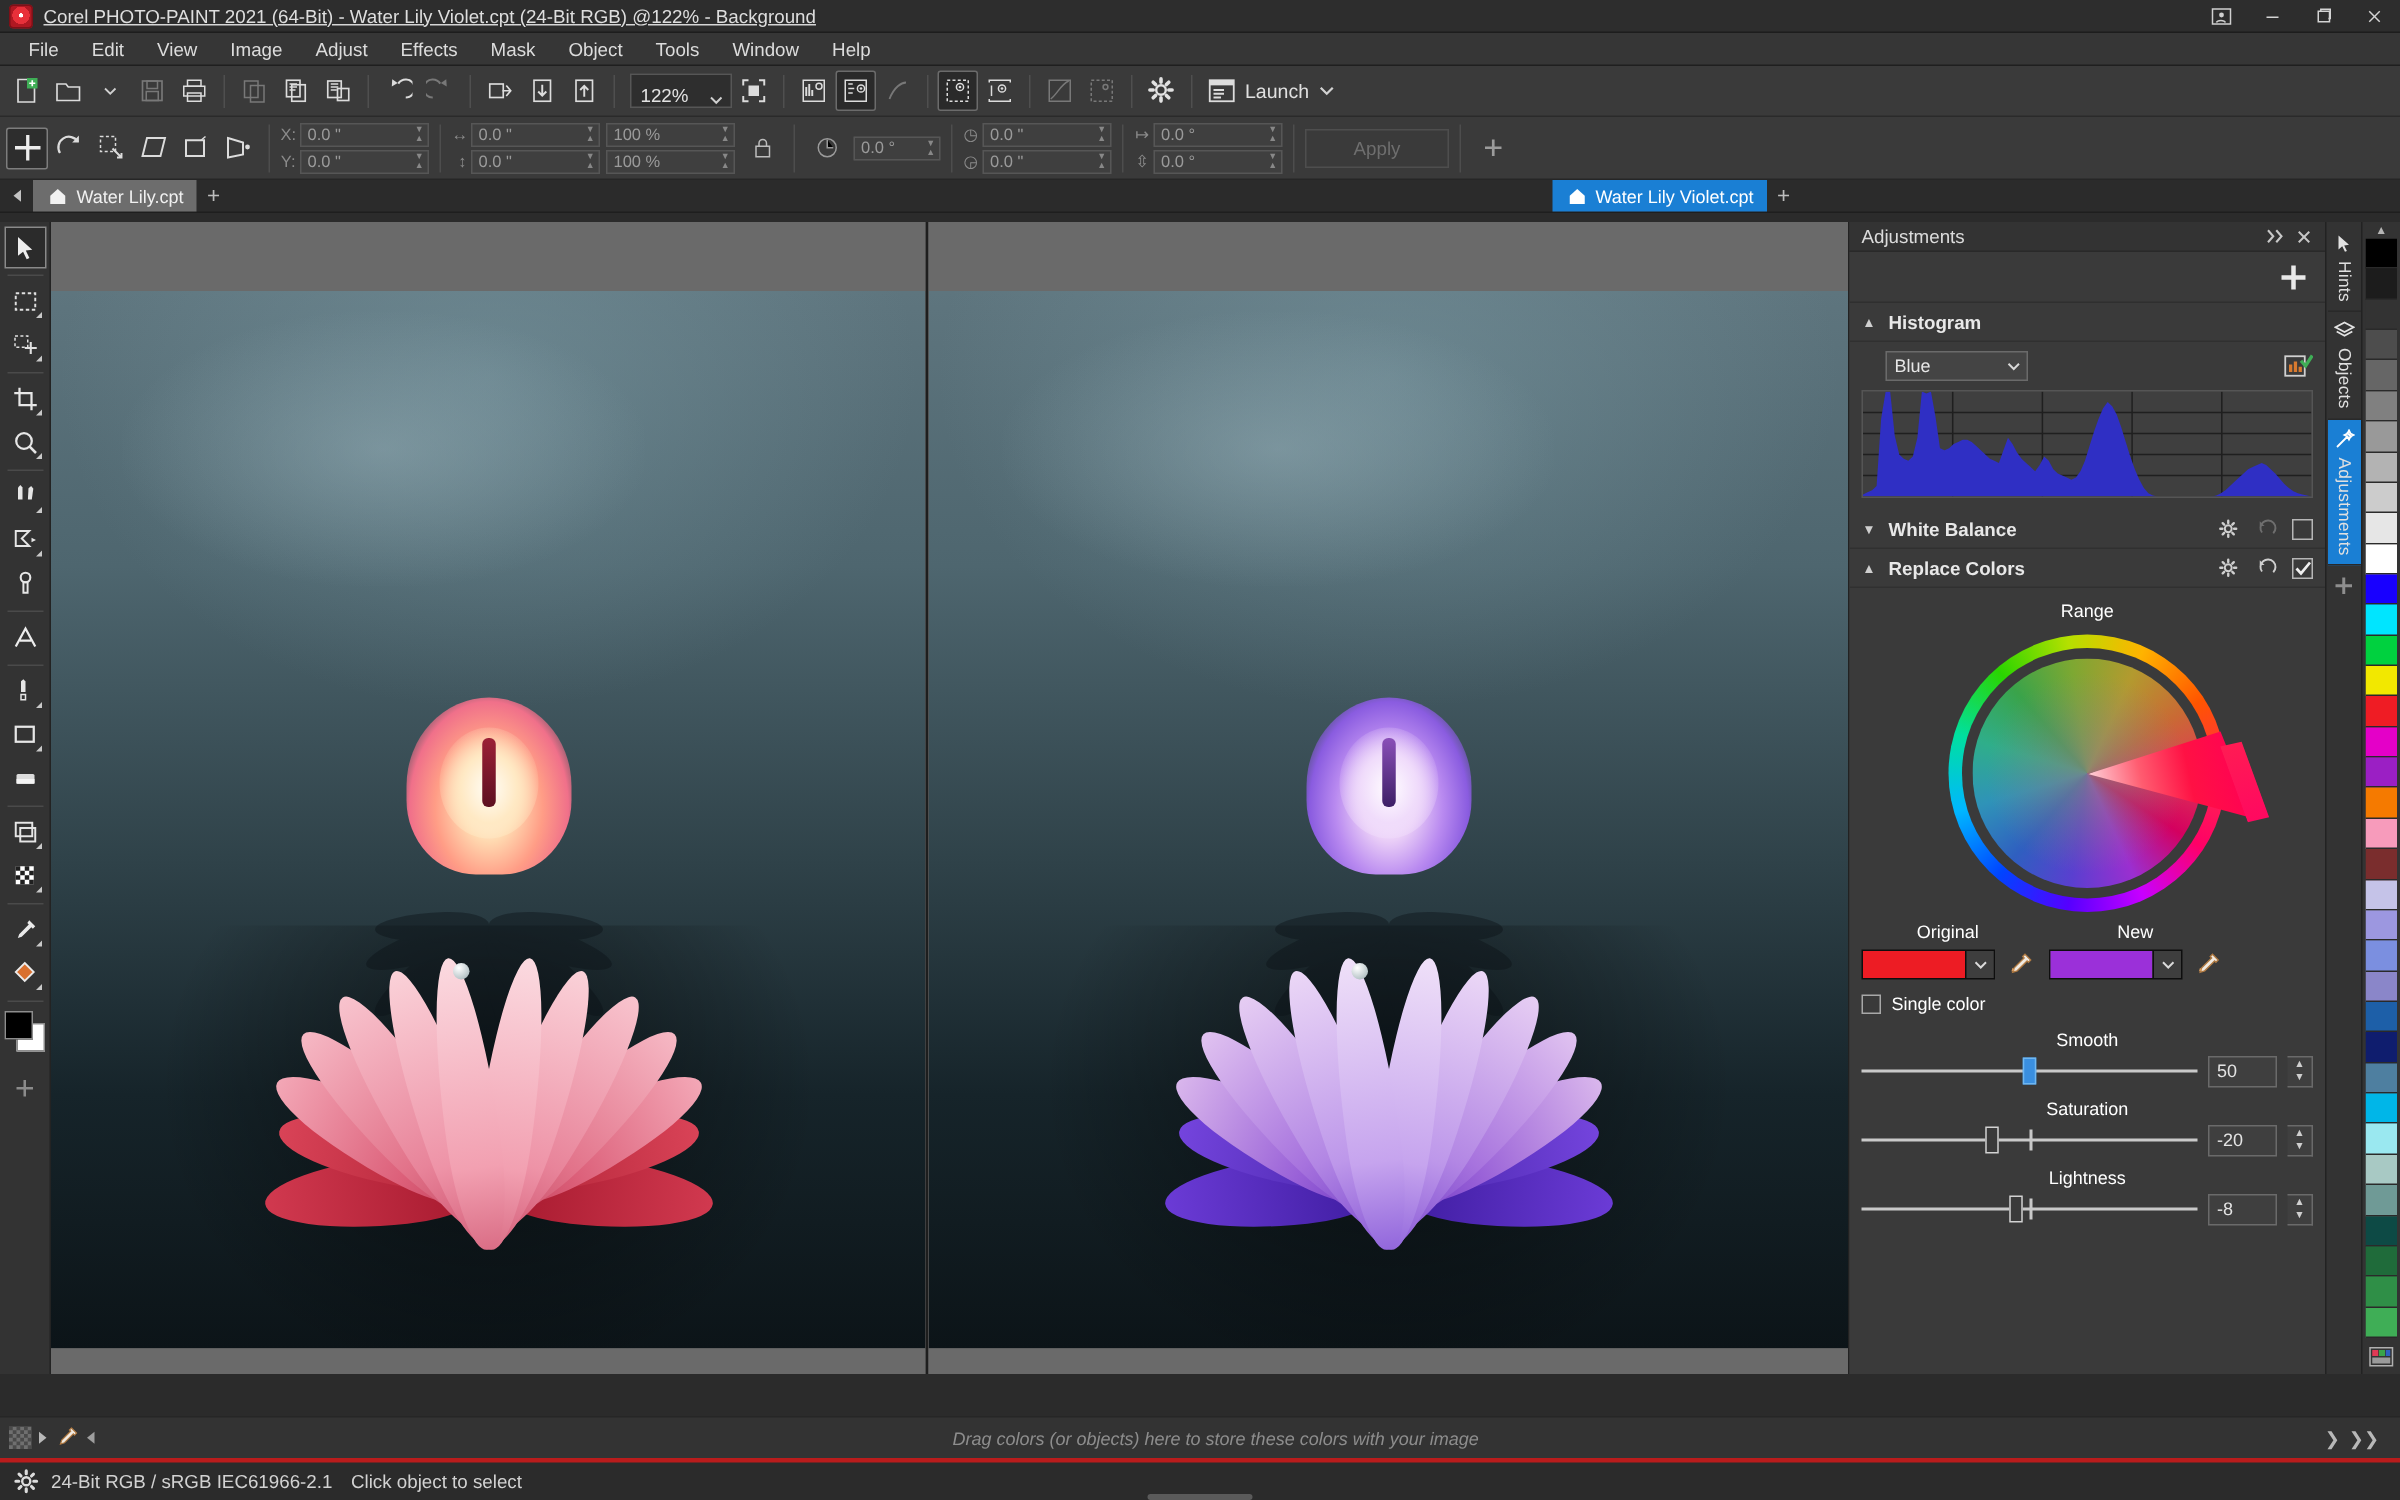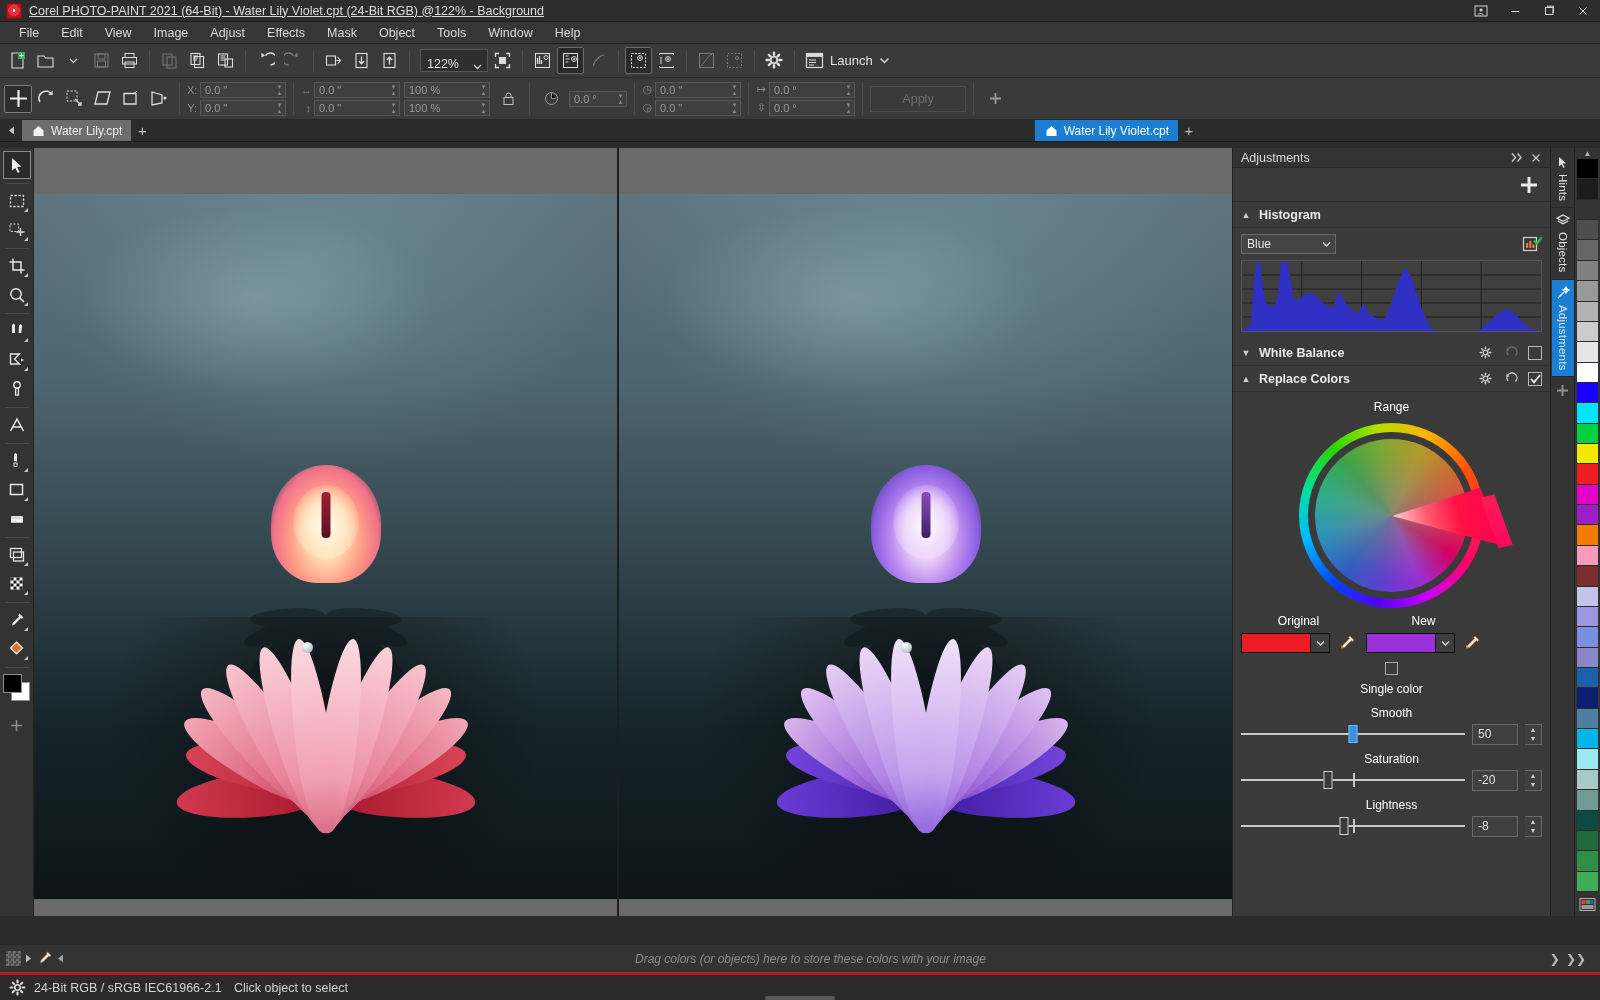--- a/index.html
+++ b/index.html
@@ -141,21 +141,21 @@
 
   .acc-head { height:26px; display:flex; align-items:center; gap:8px; padding:0 8px;
               border-bottom:1px solid #303030; background:#3a3a3a; }
   .acc-head .caret { width:10px; text-align:center; color:#cfcfcf; font-size:9px; }
   .acc-head .ttl { font-weight:bold; font-size:12.5px; color:#e8e8e8; }
   .acc-head .sp { flex:1; }
   .acc-ico { width:18px; height:18px; display:flex; align-items:center; justify-content:center; }
   .chkbox { width:14px; height:14px; border:1px solid #b6b6b6; background:#3a3a3a;
             display:flex; align-items:center; justify-content:center; }
 
-  .hist-row { padding:6px 8px 4px; display:flex; align-items:center; gap:6px; }
+  .hist-row { padding:6px 8px 4px; display:flex; align-items:center; gap:6px;margin-left:16px; }
   .combo { width:95px; height:20px; background:#444; border:1px solid #6a6a6a;
            display:flex; align-items:center; }
   .combo .t { flex:1; padding-left:5px; font-size:12px; color:#e6e6e6; }
   .combo .a { width:18px; display:flex; align-items:center; justify-content:center; }
   .hist-graph { margin:2px 8px 8px; height:72px; background:#3f3f3f;
                 border:1px solid #555; position:relative; overflow:hidden; }
 
   .sec-body { padding:4px 8px 6px; }
   .lbl { font-size:12px; color:#ffffff; margin:4px 0 3px;text-align:center; }
   .wheel-wrap { display:flex; justify-content:center; padding:6px 0 2px; }
@@ -179,21 +179,21 @@
            background:linear-gradient(#ff2050,#ff0066); }
 
   .color-row { display:flex; align-items:flex-end; gap:10px; padding-top:4px; }
   .color-cell { display:flex; flex-direction:column; gap:3px; }
   .color-ctl { display:flex; align-items:center; gap:7px; }
   .sw-box { display:flex; border:1px solid #0e0e0e; height:20px; }
   .sw-color { width:68px; }
   .sw-arrow { width:19px; background:#3e3e3e; border-left:1px solid #0e0e0e;
               display:flex; align-items:center; justify-content:center; }
 
-  .cb-line { display:flex; align-items:center; gap:7px; padding:9px 0 3px;flex-direction:column; }
+  .cb-line { display:flex; align-items:center; gap:7px; padding:9px 0 3px; }
   .cb { width:13px; height:13px; border:1px solid #a8a8a8; background:#3a3a3a; }
 
   .slider-block { padding-top:3px; }
   .slider-row { display:flex; align-items:center; gap:7px; }
   .track-wrap { flex:1; height:22px; position:relative; }
   .track { position:absolute; left:0; right:0; top:10px; height:2px; background:#c9c9c9; }
   .tick { position:absolute; top:4px; width:2px; height:14px; background:#c9c9c9; }
   .handle { position:absolute; top:2px; width:9px; height:18px;
             background:#3a3a3a; border:1px solid #d2d2d2; transform:translateX(-50%); }
   .handle.blue { background:#3a8fe0; border-color:#6fb6f0; }

